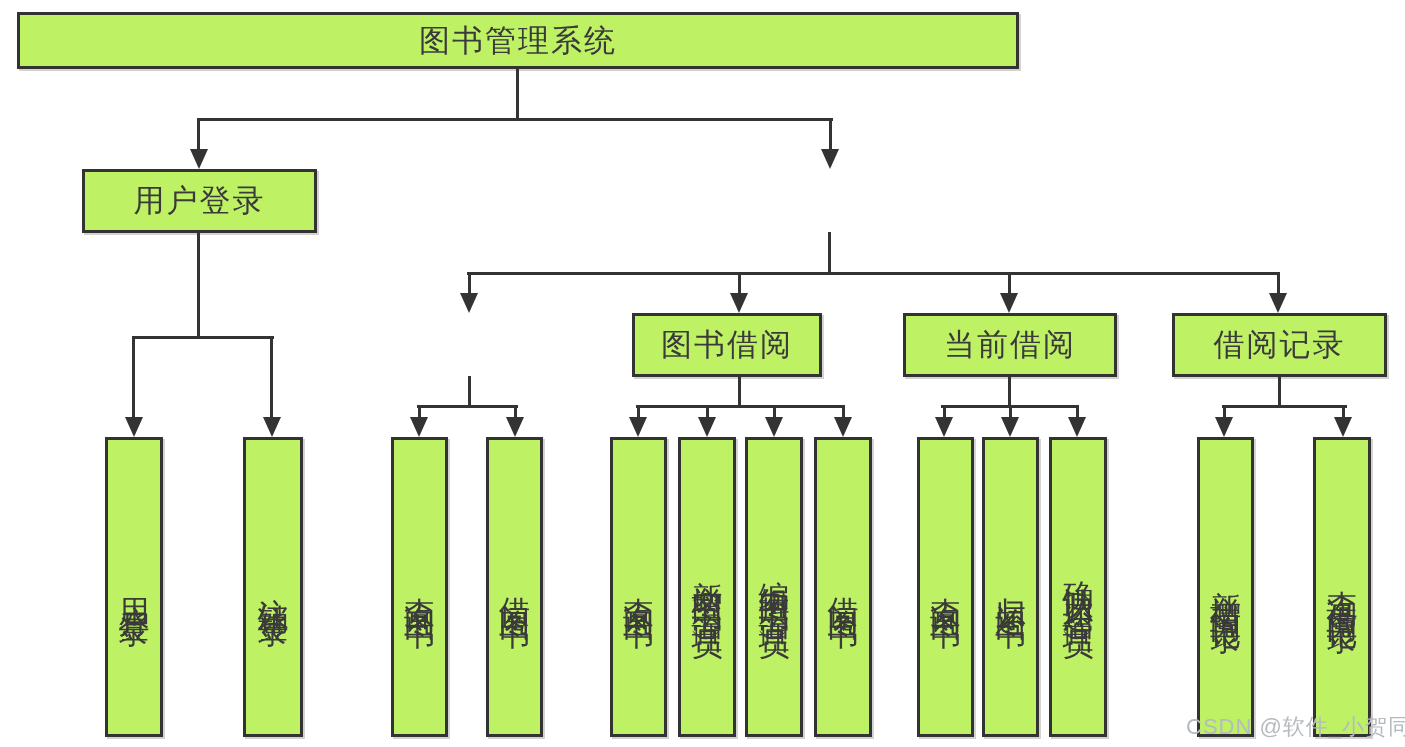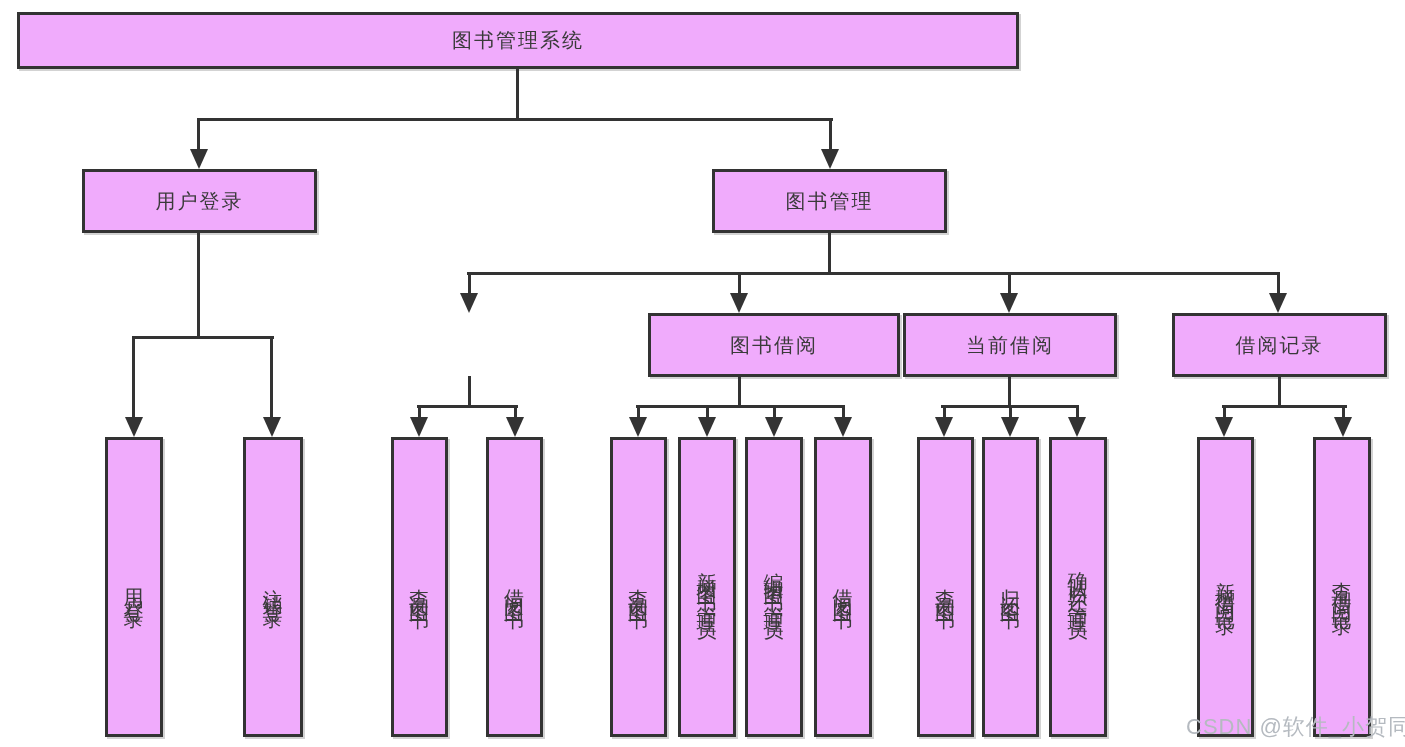--- a/index.html
+++ b/index.html
@@ -1,23 +1,23 @@
 <!DOCTYPE html>
 <html><head>
 <meta charset="utf-8">
 <style>
   html,body{margin:0;padding:0;background:#ffffff;}
   #canvas{
     position:relative;width:1405px;height:747px;background:#ffffff;
     font-family:"Liberation Sans","DejaVu Sans",sans-serif;overflow:hidden;
   }
   .node{
-    position:absolute;box-sizing:border-box;background:#f0abfc;
+    position:absolute;box-sizing:border-box;background:#bef264;
     border:3px solid #333333;display:flex;align-items:center;justify-content:center;
-    color:#3a3a3a;font-size:20px;box-shadow:2px 2px 0 rgba(130,130,130,0.35);
+    color:#3a3a3a;font-size:31px;box-shadow:2px 2px 0 rgba(130,130,130,0.35);
   }
   .node .lbl{white-space:nowrap;letter-spacing:2px;}
   .vnode .lbl{
     writing-mode:vertical-rl;text-orientation:mixed;white-space:normal;
     letter-spacing:7px;line-height:1;
   }
   .hline,.vline{position:absolute;background:#333333;}
   .hline{height:3px;}
   .vline{width:3px;}
   .arrow{
@@ -42,43 +42,40 @@
   <div class="vline" style="left:516px;top:69px;height:51px;"></div>
   <div class="hline" style="left:197px;top:118px;width:636px;"></div>
   <div class="vline" style="left:197px;top:120px;height:31px;"></div>
   <div class="arrow" style="left:190px;top:149px;"></div>
   <div class="vline" style="left:829px;top:120px;height:31px;"></div>
   <div class="arrow" style="left:821px;top:149px;"></div>
 
   <div class="node" style="left:82px;top:169px;width:235px;height:64px;">
     <span class="lbl">用户登录</span>
   </div>
-  <div class="node" style="left:712px;top:169px;width:235px;height:64px;">
-    <span class="lbl">图书管理</span>
-  </div>
 
   <div class="vline" style="left:197px;top:232px;height:106px;"></div>
   <div class="hline" style="left:132px;top:336px;width:142px;"></div>
   <div class="vline" style="left:132px;top:338px;height:81px;"></div>
   <div class="arrow" style="left:125px;top:417px;"></div>
   <div class="vline" style="left:270px;top:338px;height:81px;"></div>
   <div class="arrow" style="left:263px;top:417px;"></div>
 
   <div class="vline" style="left:828px;top:232px;height:42px;"></div>
   <div class="hline" style="left:467px;top:272px;width:813px;"></div>
   <div class="vline" style="left:468px;top:274px;height:21px;"></div>
   <div class="arrow" style="left:460px;top:293px;"></div>
   <div class="vline" style="left:738px;top:274px;height:21px;"></div>
   <div class="arrow" style="left:730px;top:293px;"></div>
   <div class="vline" style="left:1008px;top:274px;height:21px;"></div>
   <div class="arrow" style="left:1000px;top:293px;"></div>
   <div class="vline" style="left:1277px;top:274px;height:21px;"></div>
   <div class="arrow" style="left:1269px;top:293px;"></div>
 
-  <div class="node" style="left:648px;top:313px;width:252px;height:64px;">
+  <div class="node" style="left:632px;top:313px;width:190px;height:64px;">
     <span class="lbl">图书借阅</span>
   </div>
   <div class="node" style="left:1172px;top:313px;width:215px;height:64px;">
     <span class="lbl">借阅记录</span>
   </div>
   <div class="node" style="left:903px;top:313px;width:214px;height:64px;">
     <span class="lbl">当前借阅</span>
   </div>
 
   <div class="vline" style="left:468px;top:376px;height:31px;"></div>

